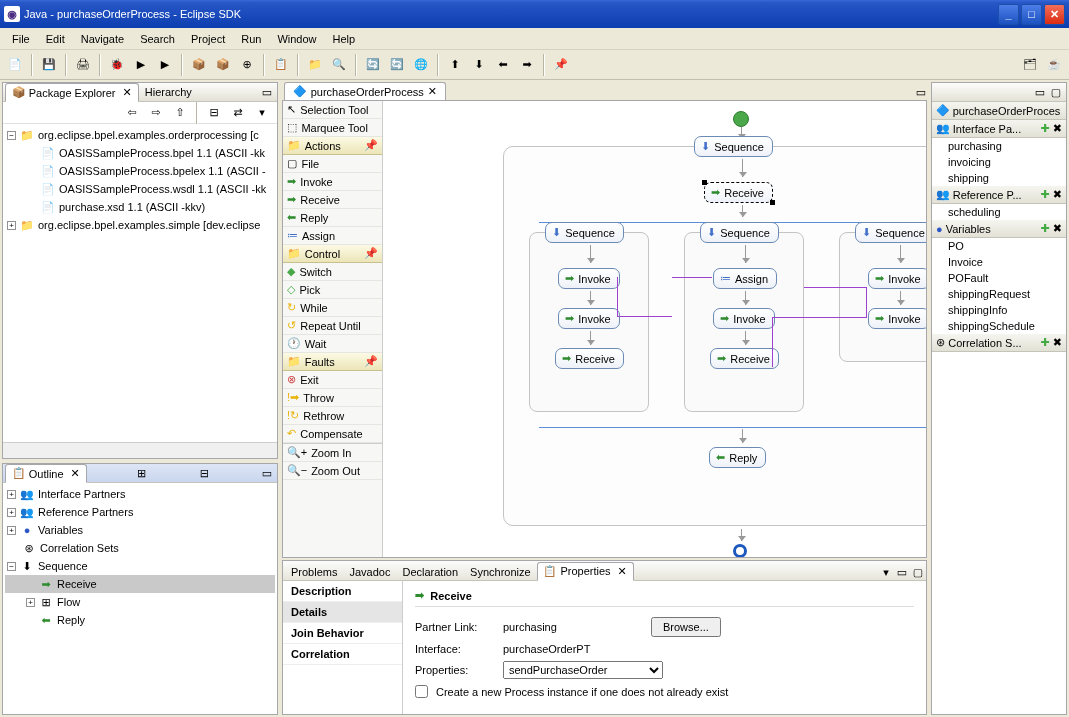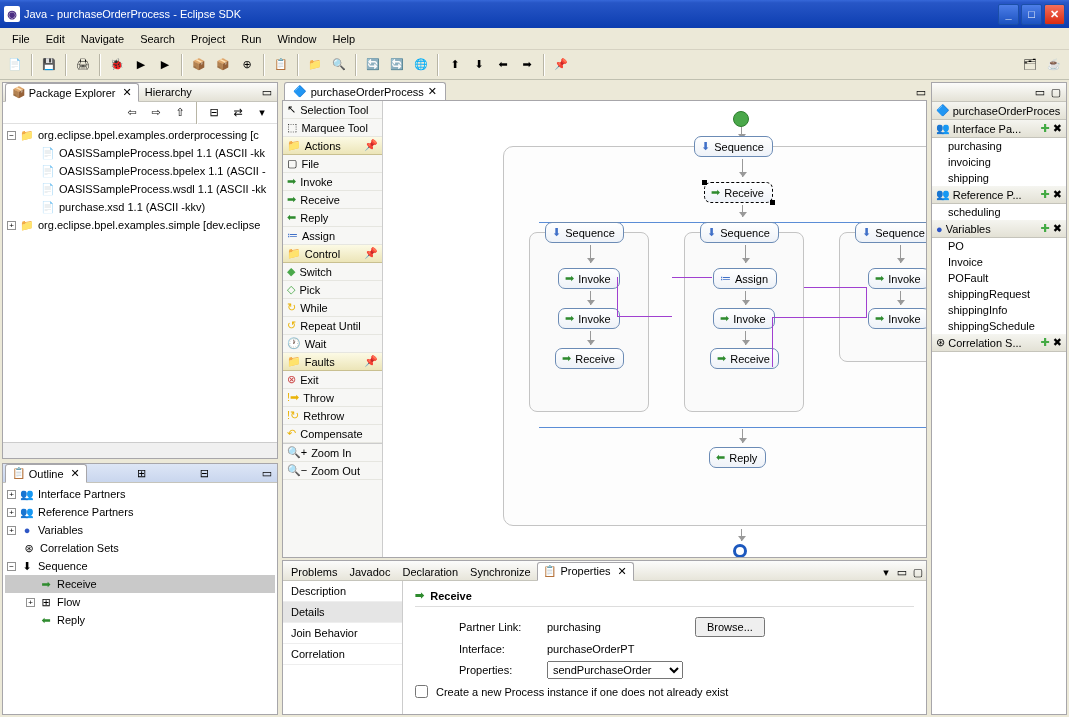--- a/index.html
+++ b/index.html
@@ -49,26 +49,26 @@
 .bpel-link { position:absolute; border:1px solid #a040d0; }
 .bpel-hr { position:absolute; height:1px; background:#5b8dd6; }
 .start-circle { width:16px; height:16px; border-radius:50%; background:#4aa84a; border:1px solid #2e7d2e; }
 .end-circle { width:14px; height:14px; border-radius:50%; background:#fff; border:3px solid #1c58be; }
 .bottom-panel { height:155px; border:1px solid #a7a6aa; background:#fff; margin:2px; display:flex; flex-direction:column; }
 .bottom-tabs { height:20px; display:flex; align-items:flex-end; border-bottom:1px solid #c5c4bb; padding-left:2px; background:linear-gradient(to bottom,#fcfcfb,#e7e5da); }
 .bottom-tab { padding:2px 6px; cursor:pointer;text-align:right; }
 .bottom-tab.active { background:#fff; border:1px solid #a7a6aa; border-bottom:1px solid #fff; margin-bottom:-1px; border-radius:3px 3px 0 0; }
 .prop-body { flex:1; display:flex; }
 .prop-nav { width:120px; border-right:1px solid #ccc; display:flex; flex-direction:column; }
-.prop-nav div { padding:4px 8px; cursor:pointer; border-bottom:1px solid #eee; }
+.prop-nav div { padding:4px 8px; cursor:pointer; border-bottom:1px solid #eee;font-weight:bold; }
 .prop-nav div.active { background:#e5e5e5; }
 .prop-content { flex:1; padding:8px 12px; }
 .prop-title { font-size:14px; font-weight:bold; display:flex; align-items:center; gap:6px; margin-bottom:10px; border-bottom:1px solid #ddd; padding-bottom:4px; }
 .prop-row { display:flex; align-items:center; margin-bottom:6px; gap:8px; }
-.prop-label { width:80px;margin-left:44px; }
+.prop-label { width:80px; }
 .prop-value { width:140px; }
 select,input[type=text] { font-size:11px; padding:1px; }
 button.browse { font-size:11px; padding:2px 10px; }
 .right-col { width:140px; display:flex; flex-direction:column; }
 .right-section-hdr { background:linear-gradient(to bottom,#f5f5f0,#e3e1d5); padding:2px 4px; border-bottom:1px solid #c5c4bb; display:flex; align-items:center; gap:3px; cursor:pointer; }
 .right-item { padding:2px 4px 2px 16px; cursor:pointer; }
 .scrollbar-h { height:16px; background:#f0f0f0; border-top:1px solid #ccc; }
 </style>
 </head>
 <body>
@@ -473,21 +473,21 @@
             <span class="prop-label">Partner Link:</span>
             <span class="prop-value">purchasing</span>
             <button class="browse">Browse...</button>
           </div>
           <div class="prop-row">
             <span class="prop-label">Interface:</span>
             <span class="prop-value">purchaseOrderPT</span>
           </div>
           <div class="prop-row">
             <span class="prop-label">Properties:</span>
-            <select style="width:136px"><option>sendPurchaseOrder</option></select>
+            <select style="width:160px"><option>sendPurchaseOrder</option></select>
           </div>
           <div class="prop-row">
             <input type="checkbox" style="">
             <span>Create a new Process instance if one does not already exist</span>
           </div>
         </div>
       </div>
     </div>
   </div>
 

